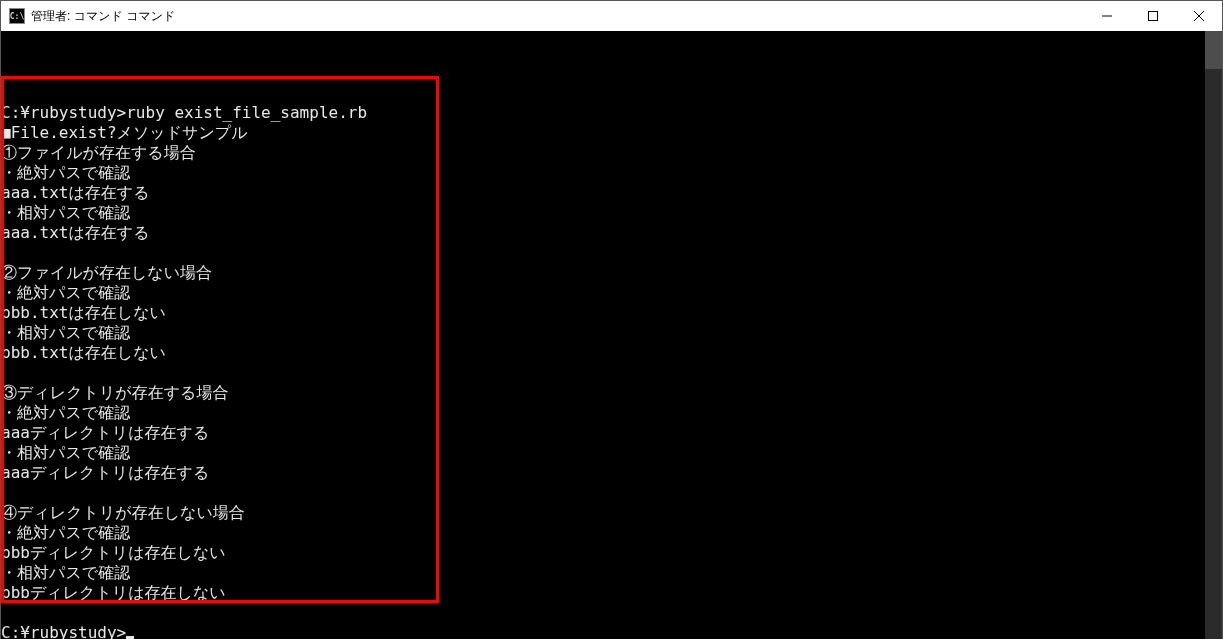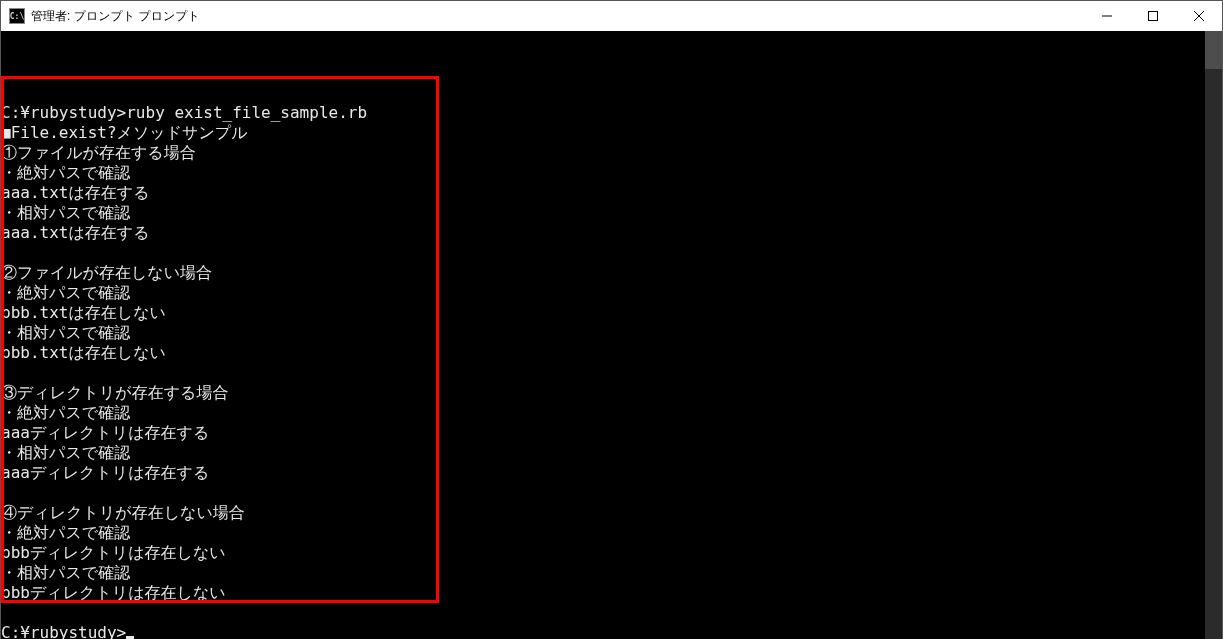--- a/index.html
+++ b/index.html
@@ -91,21 +91,21 @@
   }
 </style>
 </head>
 <body>
 
 <div class="window">
   <div class="titlebar">
     <div class="icon">
         <span>C:\</span>
       </div>
-    <div class="title">管理者: プロンプト プロンプト</div>
+    <div class="title">管理者: コマンド コマンド</div>
     <div class="spacer"></div>
     <div class="winbtn">
       <svg viewBox="0 0 10 10">
           <line x1="0" y1="5" x2="10" y2="5"></line>
         </svg>
     </div>
     <div class="winbtn">
       <svg viewBox="0 0 10 10">
           <rect x="0.5" y="0.5" width="9" height="9"></rect>
         </svg>

